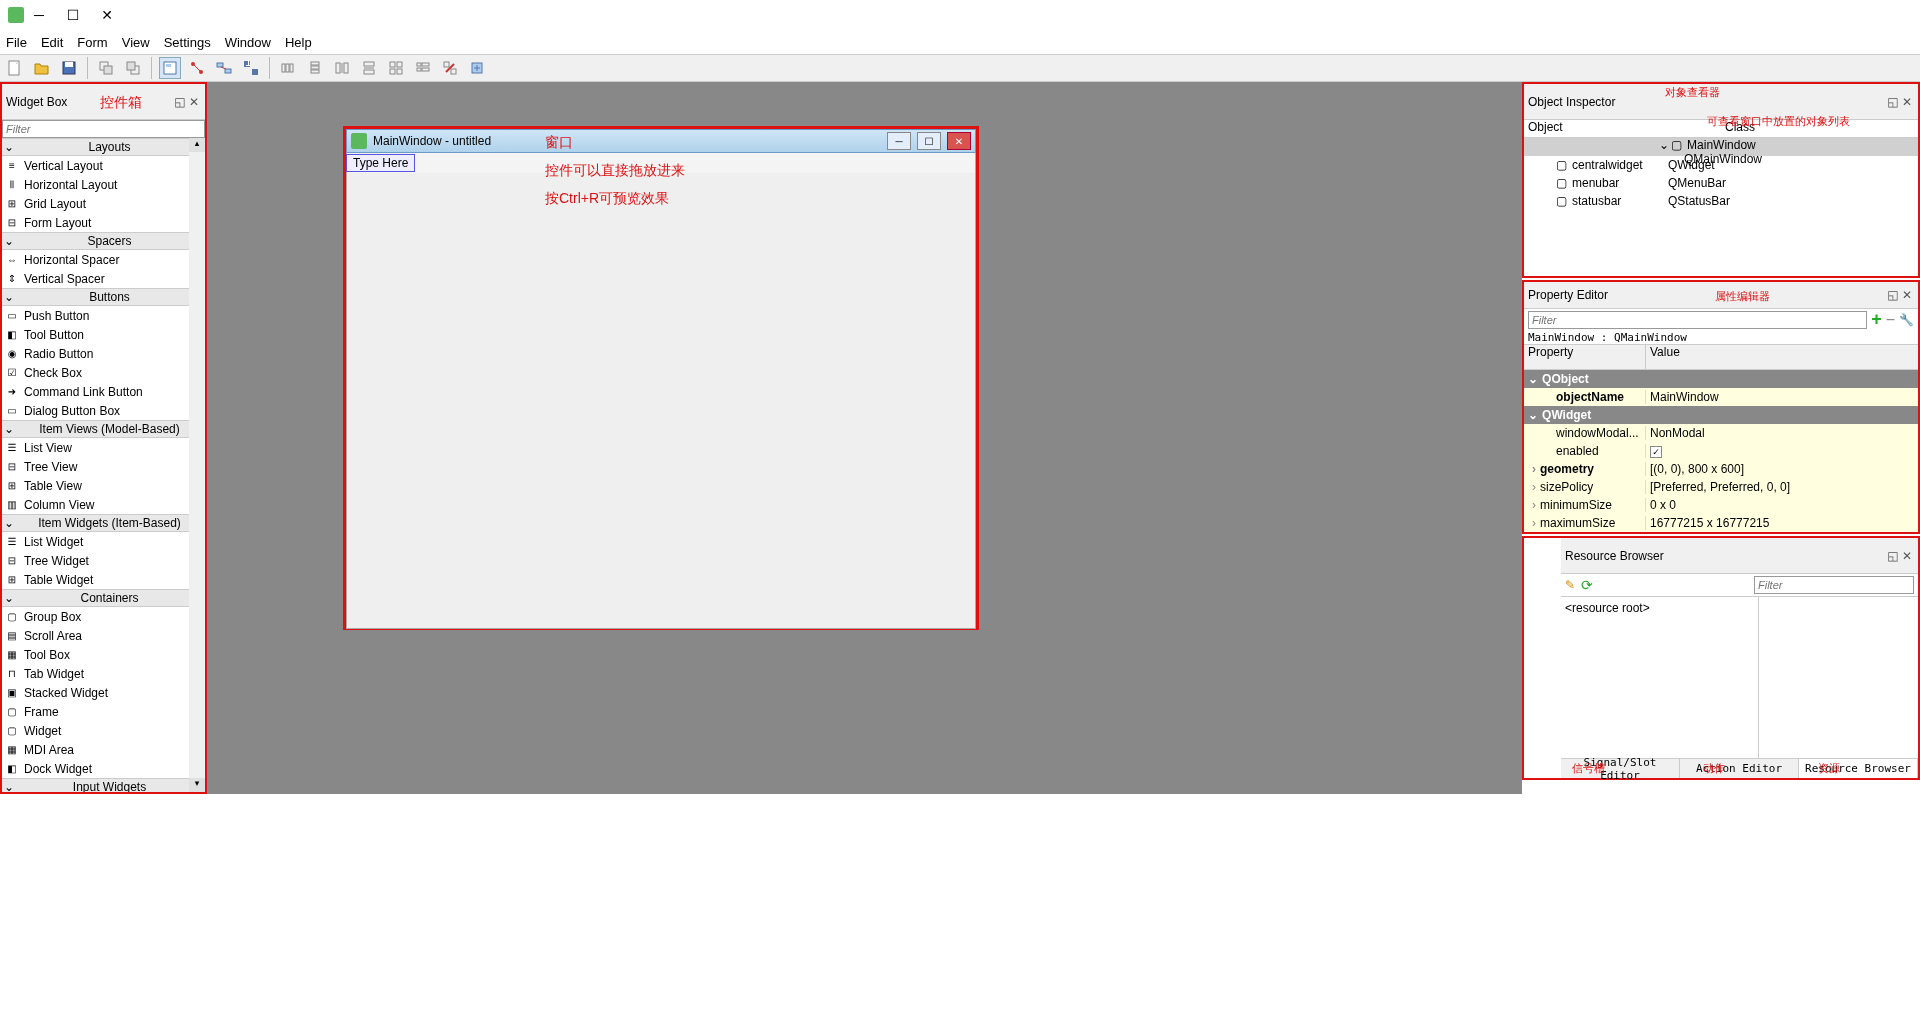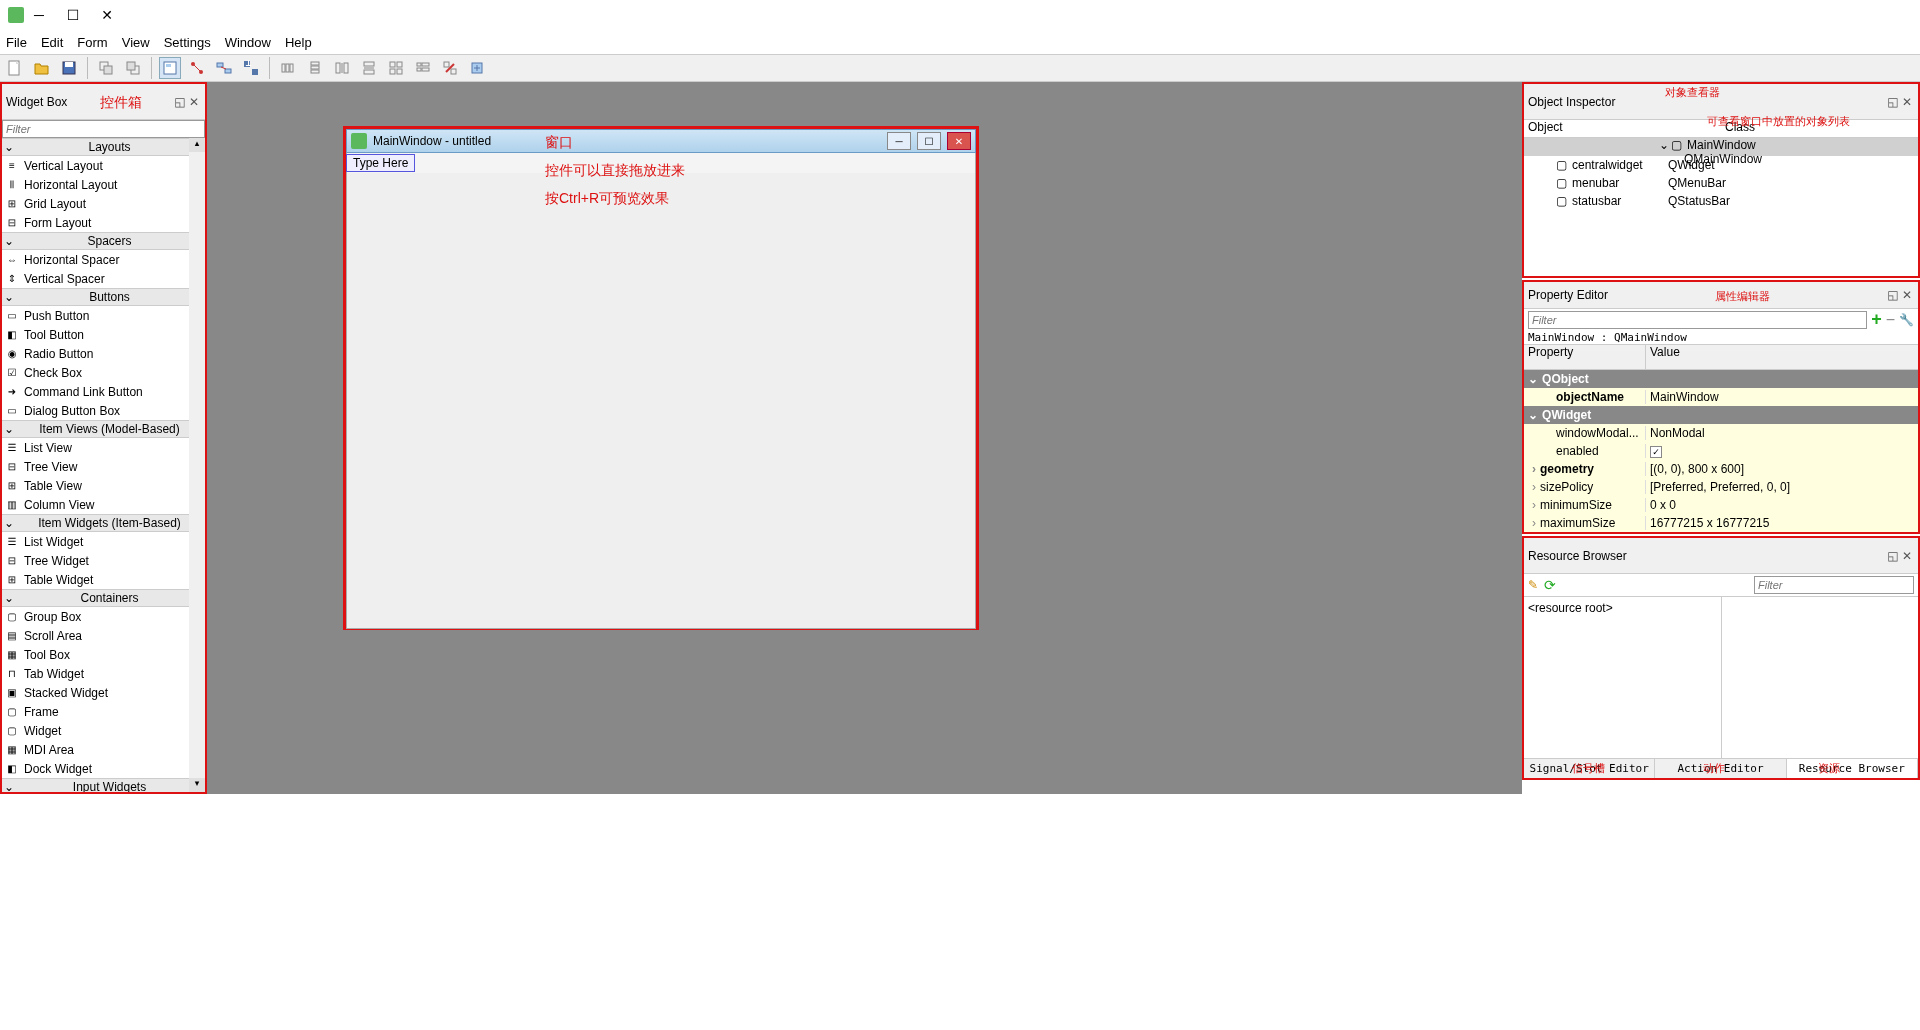--- a/index.html
+++ b/index.html
@@ -38,21 +38,21 @@
 .fw-title .wb{width:24px;height:18px;background:#e3eefa;border:1px solid #888;display:flex;align-items:center;justify-content:center;font-size:10px;}
 .fw-title .wb.cl{background:#d9534f;color:#fff;border-color:#a03;}
 .fw-menu{height:20px;background:#f4f4f4;border-left:1px solid #aaa;border-right:1px solid #aaa;display:flex;align-items:center;}
 .fw-menu .th{border:1px solid #55d;padding:1px 6px;color:#000;background:#eef;margin-left:-1px;}
 .fw-body{flex:1;background:#efefef;background-image:radial-gradient(#ccc 0.5px,transparent 0.5px);background-size:6px 6px;height:456px;border:1px solid #aaa;border-top:none;}
 .anno-center{position:absolute;color:#d11;font-size:14px;}
 .right-panel{width:398px;display:flex;flex-direction:column;gap:2px;}
 .r-dock{border:2px solid #d11;background:#fff;display:flex;flex-direction:column;}
 .r-dock.oi{height:196px;}
 .r-dock.pe{height:254px;}
-.r-dock.rb{height:244px;}
+.r-dock.rb{height:244px;padding-left:37px;}
 .obj-hdr{display:flex;height:18px;border-bottom:1px solid #ccc;}
 .obj-hdr div{flex:1;padding:0 4px;}
 .obj-row{display:flex;height:18px;align-items:center;}
 .obj-row .c1{width:140px;padding-left:4px;display:flex;align-items:center;gap:2px;}
 .obj-row .c2{flex:1;padding-left:4px;}
 .obj-row.sel{background:#d0d0d0;flex-direction:column;}
 .pe-path{height:18px;padding:0 4px;font-family:monospace;font-size:11px;display:flex;align-items:center;}
 .pe-tbl-hdr{display:flex;height:34px;background:#f0f0f0;border-top:1px solid #ccc;border-bottom:1px solid #ccc;}
 .pe-tbl-hdr div{padding:0 4px;}
 .pe-tbl-hdr .c1{width:122px;border-right:1px solid #ccc;}

